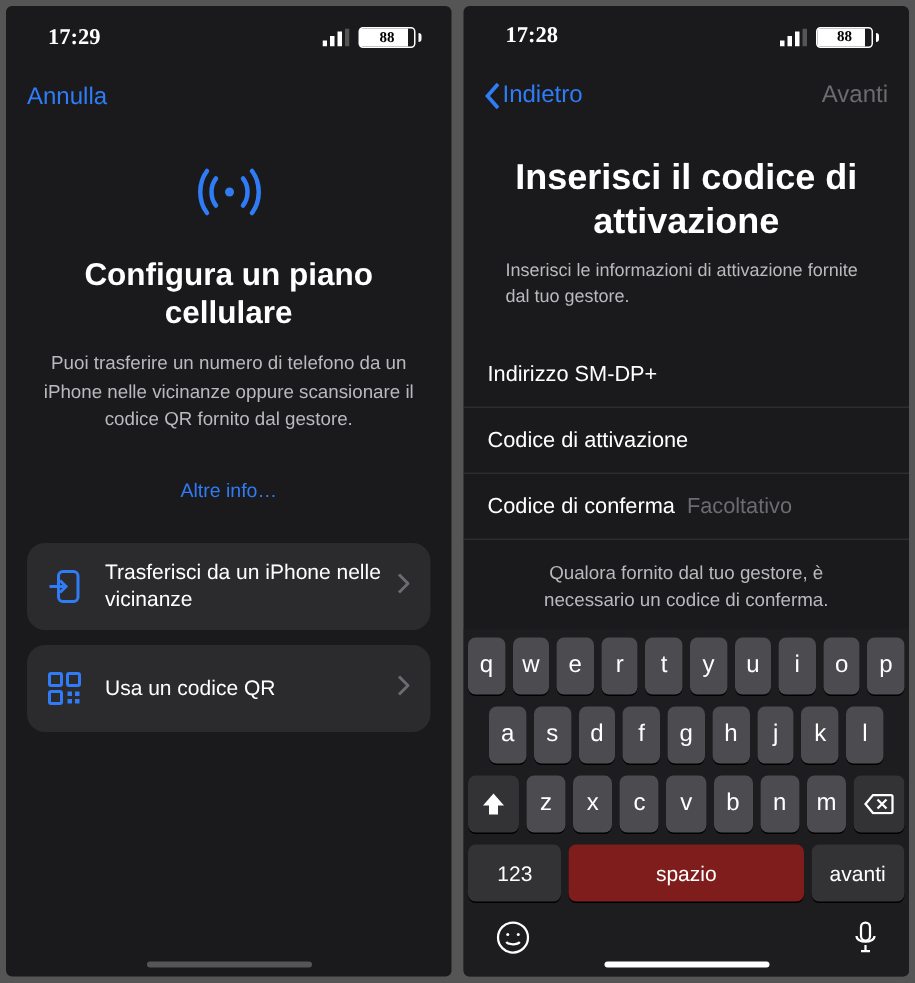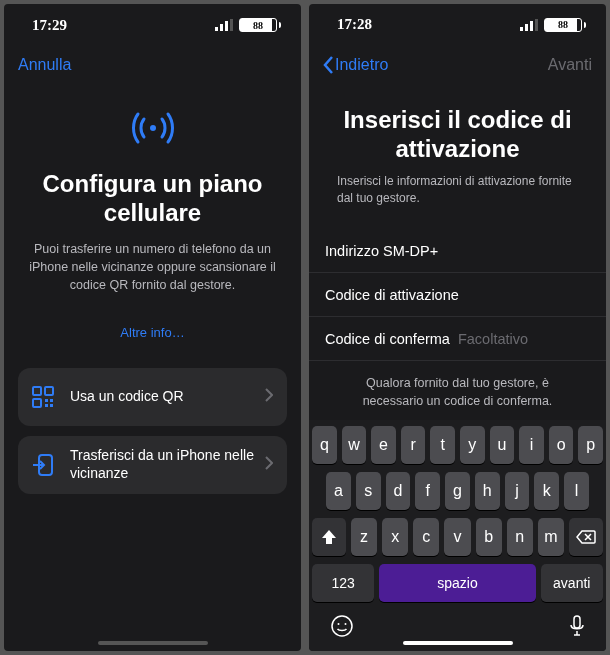--- a/index.html
+++ b/index.html
@@ -62,21 +62,21 @@
   .hero {
     display: flex;
     flex-direction: column;
     align-items: center;
     text-align: center;
     padding: 24px 18px 0;
     color: #fff;
   }
   .hero-icon { color:#2f7cf6; margin-bottom: 18px; }
   .hero-title {
-    font-size: 24px;
+    font-size: 21px;
     font-weight: 700;
     line-height: 1.2;
     margin-bottom: 12px;
   }
   .hero-sub {
     font-size: 12.5px;
     color: #b9b9be;
     line-height: 1.45;
     max-width: 270px;
   }
@@ -124,21 +124,21 @@
     background:#4c4c50;
     color:#fff;
     border-radius:5px;
     height:38px;
     flex:1;
     display:flex; align-items:center; justify-content:center;
     font-size:16px;
     box-shadow: 0 1px 0 #000;
   }
   .key.fn { background:#333336; }
-  .key.space { flex: 4; background:#4c1d95; font-size:14px; }
+  .key.space { flex: 4; background:#7f1d1d; font-size:14px; }
   .key.wide { flex:1.6; font-size:14px; }
   .key.shift, .key.del { flex:1.3; background:#333336; }
   .krow.r2 { padding: 0 14px; }
   .krow.r3 { }
   .kb-bottom {
     display:flex; align-items:center; justify-content:space-between;
     padding: 4px 18px 0; color:#fff; font-size:20px;
   }
   .home-ind {
     position:absolute; bottom:6px; left:50%; transform:translateX(-50%);
@@ -181,45 +181,45 @@
         <path d="M38 6 C44 14 44 26 38 34"></path>
       </svg>
     </span>
     <div class="hero-title">Configura un piano cellulare</div>
     <div class="hero-sub">Puoi trasferire un numero di telefono da un iPhone nelle vicinanze oppure scansionare il codice QR fornito dal gestore.</div>
     <div class="hero-more">Altre info…</div>
   </div>
   <div class="option-list">
     <div class="option">
       <span class="opt-icon">
+        <svg width="22" height="24" viewBox="0 0 22 24" stroke="#2f7cf6" stroke-width="2" fill="none">
+            <rect x="7" y="2" width="13" height="20" rx="3"></rect>
+            <path d="M1 12 H11 M8 8 L12 12 L8 16"></path>
+          </svg>
+      </span>
+      <span class="label">Trasferisci da un iPhone nelle vicinanze</span>
+      <span class="chev">
+        <svg width="8" height="14" viewBox="0 0 8 14" stroke="#6b6b70" stroke-width="2" fill="none">
+            <path d="M1 1 L7 7 L1 13"></path>
+          </svg>
+      </span>
+    </div>
+    <div class="option">
+      <span class="opt-icon">
         <svg width="22" height="22" viewBox="0 0 22 22" stroke="#2f7cf6" stroke-width="2" fill="none">
             <rect x="1" y="1" width="8" height="8" rx="1"></rect>
             <rect x="13" y="1" width="8" height="8" rx="1"></rect>
             <rect x="1" y="13" width="8" height="8" rx="1"></rect>
             <rect x="13" y="13" width="3" height="3" fill="#2f7cf6" stroke="none"></rect>
             <rect x="18" y="13" width="3" height="3" fill="#2f7cf6" stroke="none"></rect>
             <rect x="13" y="18" width="3" height="3" fill="#2f7cf6" stroke="none"></rect>
             <rect x="18" y="18" width="3" height="3" fill="#2f7cf6" stroke="none"></rect>
           </svg>
       </span>
       <span class="label">Usa un codice QR</span>
-      <span class="chev">
-        <svg width="8" height="14" viewBox="0 0 8 14" stroke="#6b6b70" stroke-width="2" fill="none">
-            <path d="M1 1 L7 7 L1 13"></path>
-          </svg>
-      </span>
-    </div>
-    <div class="option">
-      <span class="opt-icon">
-        <svg width="22" height="24" viewBox="0 0 22 24" stroke="#2f7cf6" stroke-width="2" fill="none">
-            <rect x="7" y="2" width="13" height="20" rx="3"></rect>
-            <path d="M1 12 H11 M8 8 L12 12 L8 16"></path>
-          </svg>
-      </span>
-      <span class="label">Trasferisci da un iPhone nelle vicinanze</span>
       <span class="chev">
         <svg width="8" height="14" viewBox="0 0 8 14" stroke="#6b6b70" stroke-width="2" fill="none">
             <path d="M1 1 L7 7 L1 13"></path>
           </svg>
       </span>
     </div>
   </div>
   <div class="home-ind"></div>
 </div>
 

